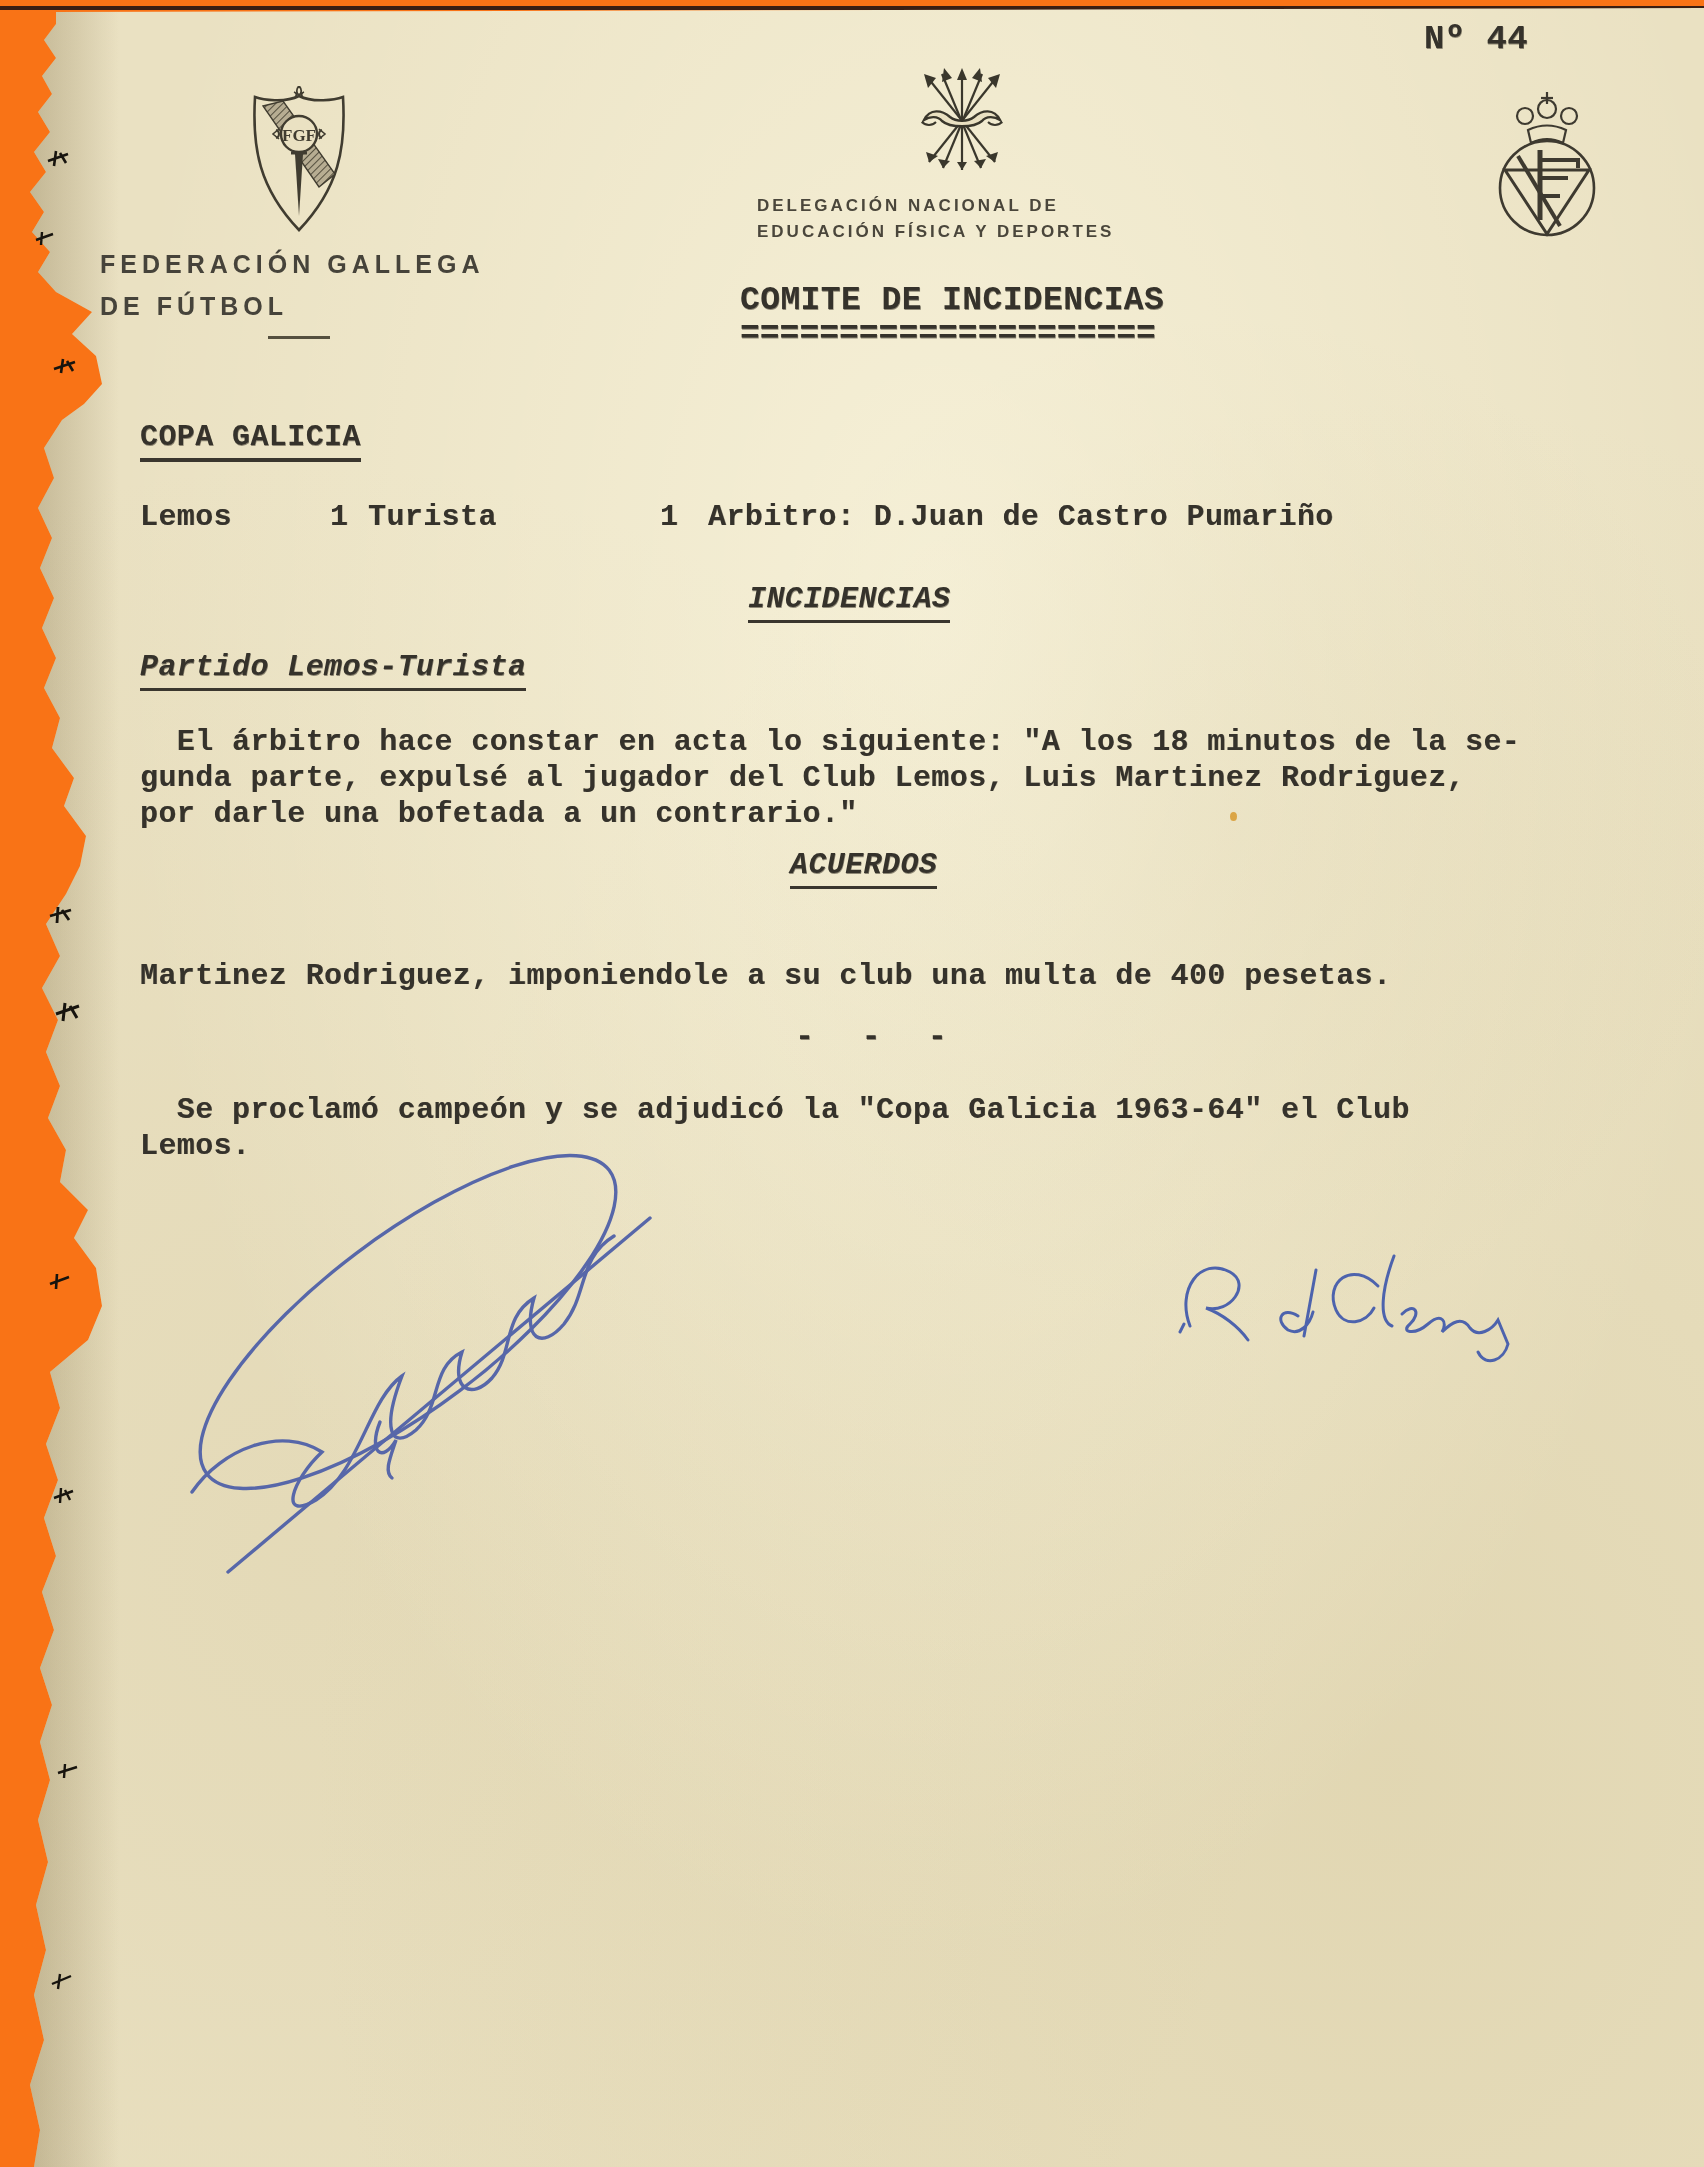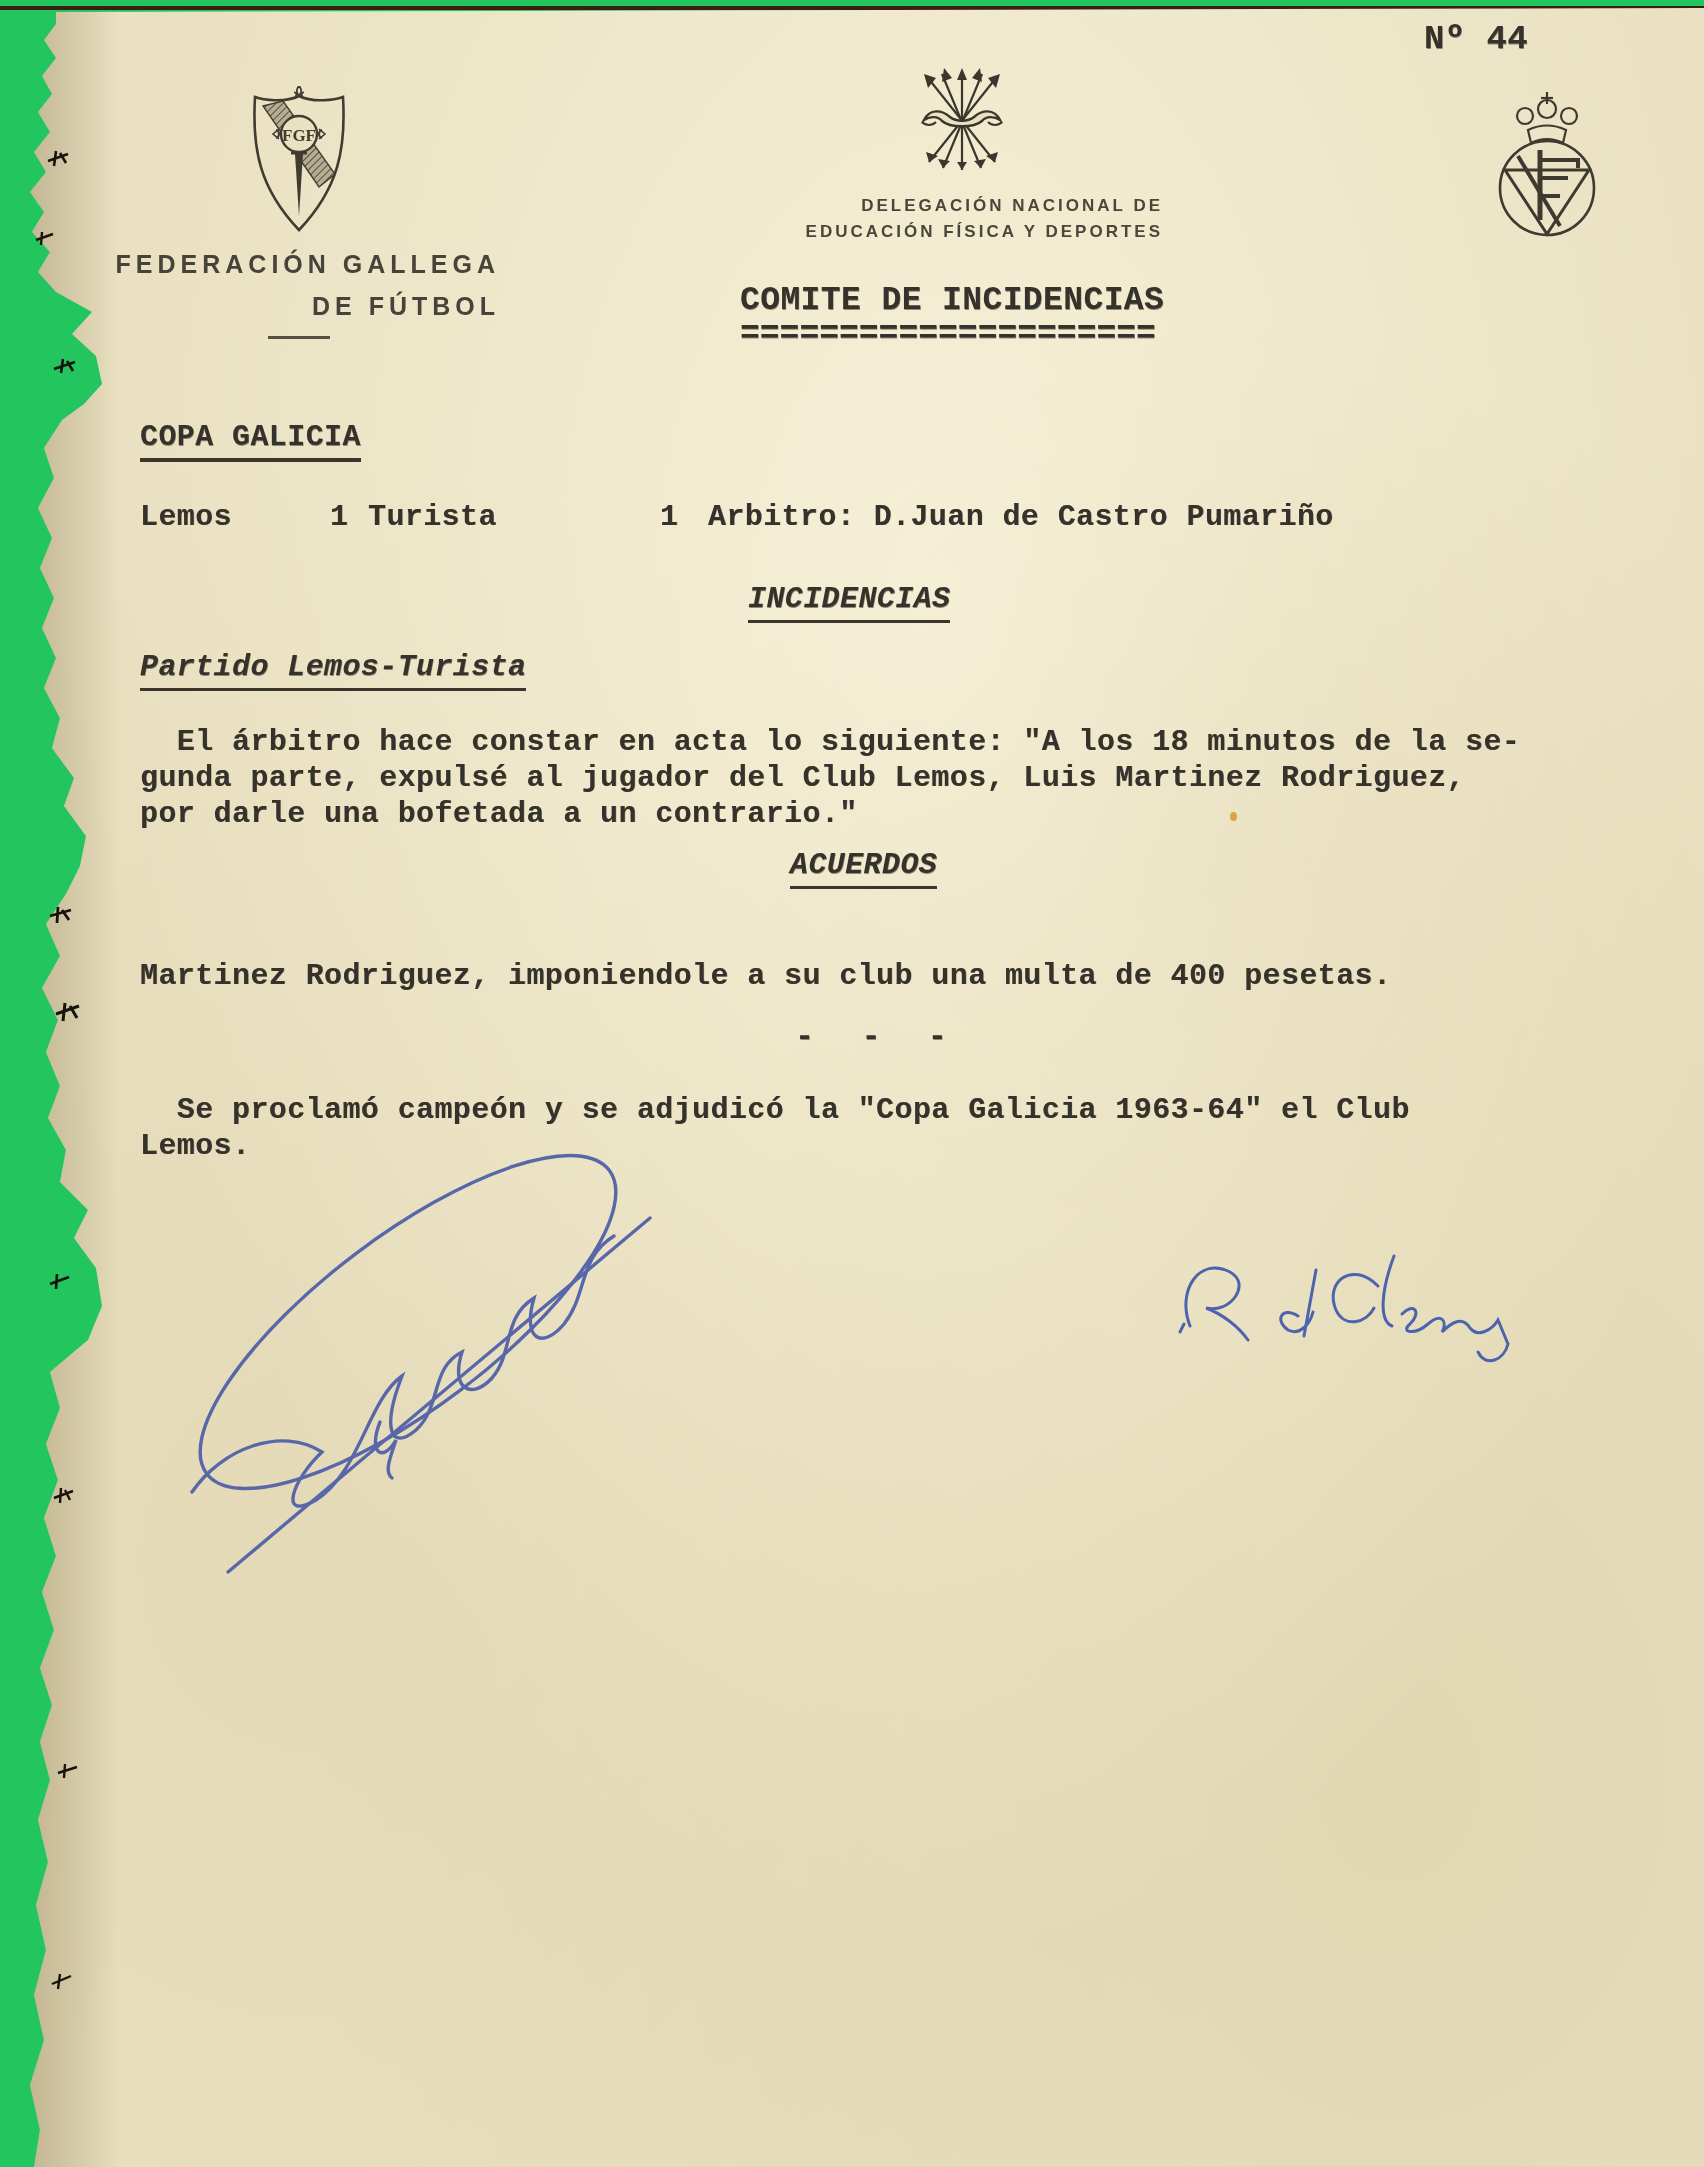--- a/index.html
+++ b/index.html
@@ -1,16 +1,16 @@
 <!DOCTYPE html>
 <html><head>
 <meta charset="utf-8">
 <style>
   html,body{margin:0;padding:0;background:#0c0a07;}
-  .page{position:relative;width:1704px;height:2167px;overflow:hidden;background:#22c55e;}
+  .page{position:relative;width:1704px;height:2167px;overflow:hidden;background:#f97316;}
   .maroon-line{position:absolute;left:0;top:6px;width:1704px;height:4px;background:#3a1e13;}
   .paper{
     position:absolute;left:0;top:0;width:1704px;height:2167px;
     background-color:#eae1c2;
     background-image:
       radial-gradient(ellipse at 55% 28%, rgba(255,252,232,0.55), transparent 62%),
       radial-gradient(ellipse at 82% 82%, rgba(203,188,138,0.28), transparent 55%),
       radial-gradient(ellipse at 18% 72%, rgba(206,192,146,0.22), transparent 50%),
       radial-gradient(circle at 72% 38%, rgba(190,172,120,0.14), transparent 28%),
       linear-gradient(90deg, rgba(130,110,64,0.22), rgba(130,110,64,0) 7%);
@@ -33,21 +33,21 @@
     background:linear-gradient(90deg, rgba(110,92,52,0.20), rgba(110,92,52,0));}
   .abs{position:absolute;}
   .mono{font-family:"Liberation Mono","DejaVu Sans Mono",monospace;font-weight:700;color:#35322b;}
   .sans{font-family:"Liberation Sans","DejaVu Sans",sans-serif;color:#46433a;}
   .body-text{font-size:30px;line-height:36px;letter-spacing:0.4px;white-space:pre;
     text-shadow:0.4px 0.4px 0.3px rgba(45,40,30,0.45);margin-top:12px;}
   .heading{font-size:30px;letter-spacing:0.4px;white-space:pre;
     text-shadow:0.5px 0.5px 0.3px rgba(45,40,30,0.5);}
   .ul3{border-bottom:3px solid #3a362e;padding-bottom:4px;font-style:italic;}
   .ul4{border-bottom:4px solid #3a362e;padding-bottom:4px;}
-  .center-block{text-align:right;}
+  .center-block{text-align:left;}
   svg{display:block;}
   .tear{position:absolute;}
   .speck{position:absolute;width:7px;height:9px;border-radius:50%;background:#d89a2f;opacity:0.85;}
 </style>
 </head>
 <body>
 
 <div class="page">
   <div class="maroon-line"></div>
   <div class="paper">

